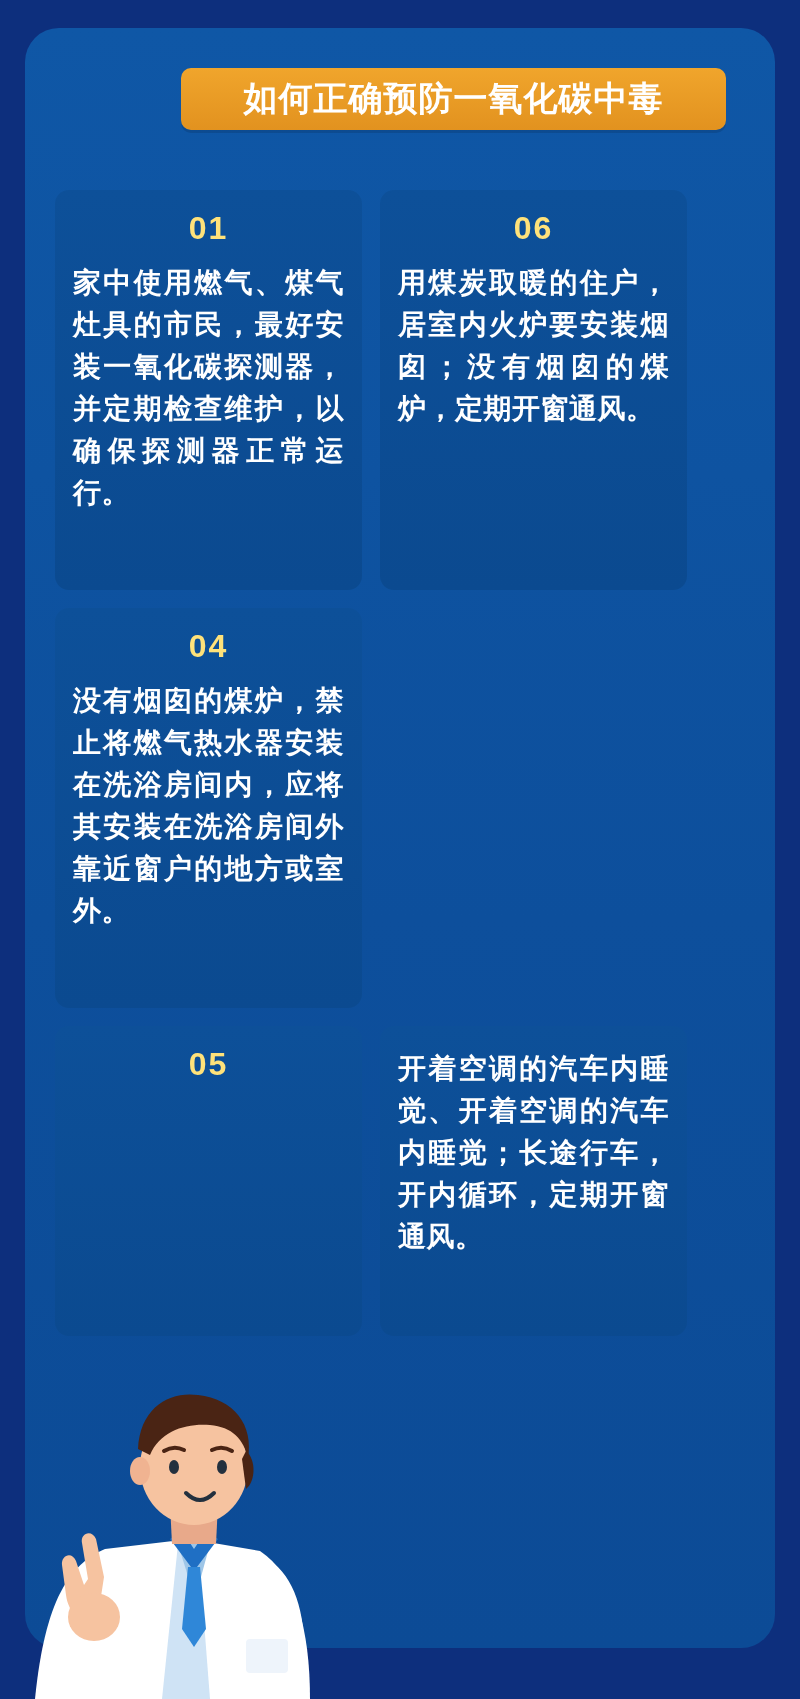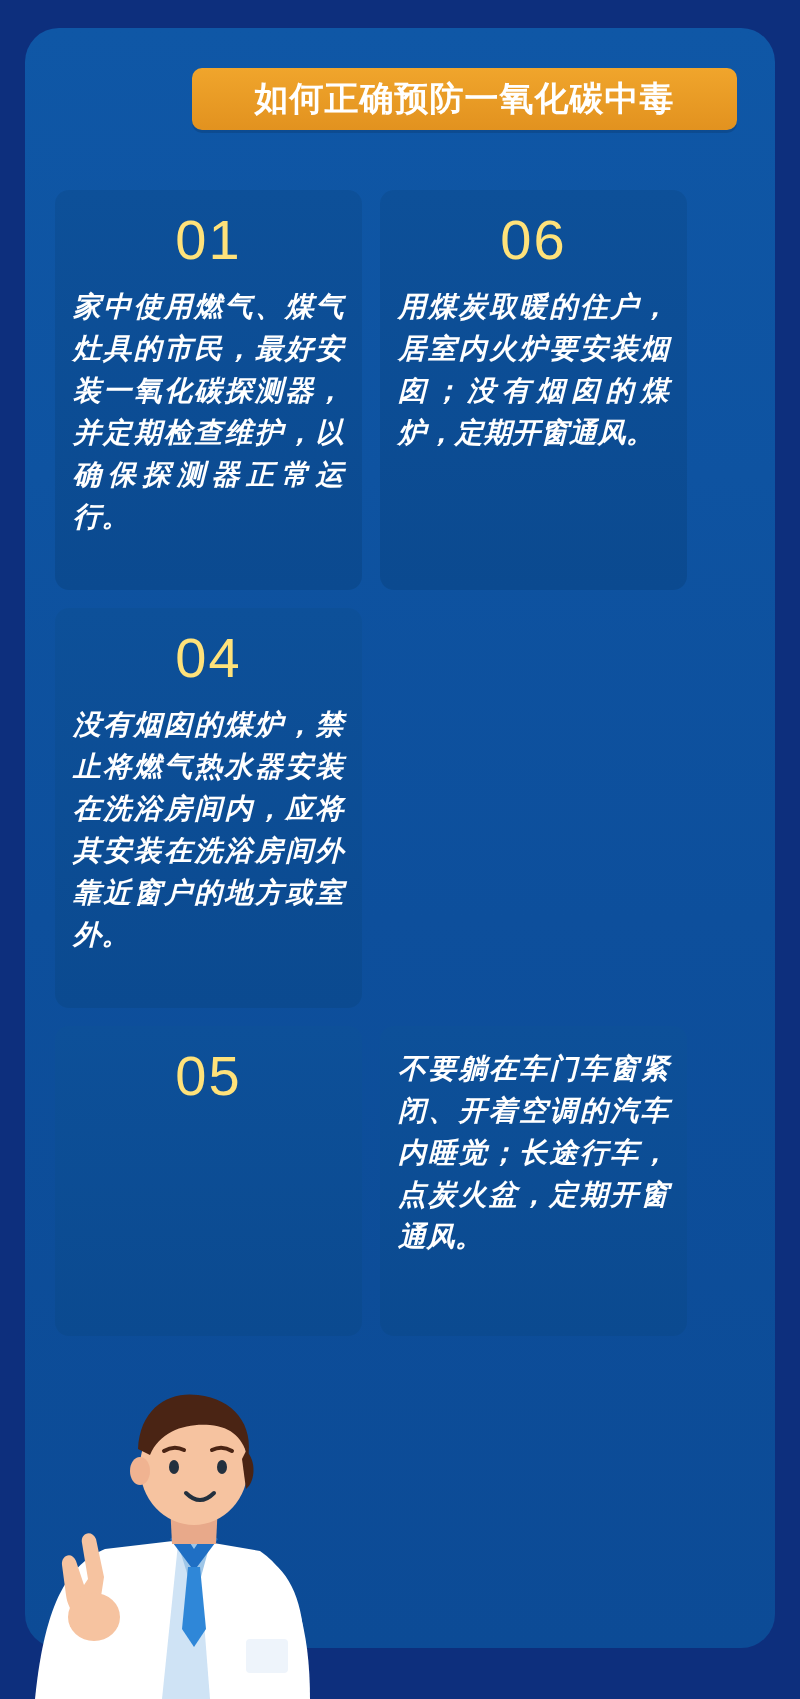--- a/index.html
+++ b/index.html
@@ -29,21 +29,21 @@
     width: 750px;
     height: 1620px;
     background: #0e54a0;
     background: linear-gradient(180deg, #0f57a6 0%, #0d4f9c 55%, #0c4b96 100%);
     border-radius: 34px;
   }
 
   
   .title-wrap {
     position: absolute;
-    left: 192px;
+    left: 181px;
     top: 68px;
     width: 545px;
     height: 62px;
   }
   .title-ribbon {
     position: absolute;
     inset: 0;
     background: linear-gradient(180deg, #f0a52c 0%, #e2921f 100%);
     border-radius: 10px 10px 10px 10px;
     box-shadow: 0 3px 0 rgba(0,0,0,0.12);
@@ -89,35 +89,34 @@
     background: #0c4d98;
     background: linear-gradient(180deg, #0d5099 0%, #0b4a90 100%);
     border-radius: 14px;
     width: 307px;
     padding: 22px 18px 26px 18px;
     box-sizing: border-box;
   }
   .card-num {
     text-align: center;
     color: #ffe27a;
-    font-size: 56px;
-    font-weight: normal;
+    font-size: 32px;
+    font-weight: bold;
     line-height: 1;
     margin-bottom: 18px;
     letter-spacing: 2px;
   }
   .card-text {
     color: #ffffff;
     font-size: 28px;
     line-height: 1.5;
     text-align: justify;
     text-align-last: left;
     font-weight: bold;
     letter-spacing: 0.5px;
-    font-style: italic;
   }
 
   
   .row-1 .card { min-height: 400px; }
   .row-2 .card { min-height: 400px; }
   .row-3 .card { min-height: 310px; }
 
   
   .doctor {
     position: absolute;
@@ -157,21 +156,21 @@
         <div class="card-num">04</div>
         <div class="card-text">没有烟囱的煤炉，禁止将燃气热水器安装在洗浴房间内，应将其安装在洗浴房间外靠近窗户的地方或室外。</div>
       </div>
     </div>
 
     <div class="row row-3">
       <div class="card">
         <div class="card-num">05</div>
       </div>
       <div class="card">
-        <div class="card-text">不要躺在车门车窗紧闭、开着空调的汽车内睡觉；长途行车，点炭火盆，定期开窗通风。</div>
+        <div class="card-text">开着空调的汽车内睡觉、开着空调的汽车内睡觉；长途行车，开内循环，定期开窗通风。</div>
       </div>
     </div>
 
   </div>
 
   <svg class="doctor" viewBox="0 0 360 400">
 
     <path d="M95 250 C60 265 35 300 25 400 L300 400 C300 330 285 275 250 252 L180 240 Z" fill="#ffffff"></path>
 
     <path d="M168 245 L152 400 L200 400 L188 245 Z" fill="#cfe3f5"></path>

